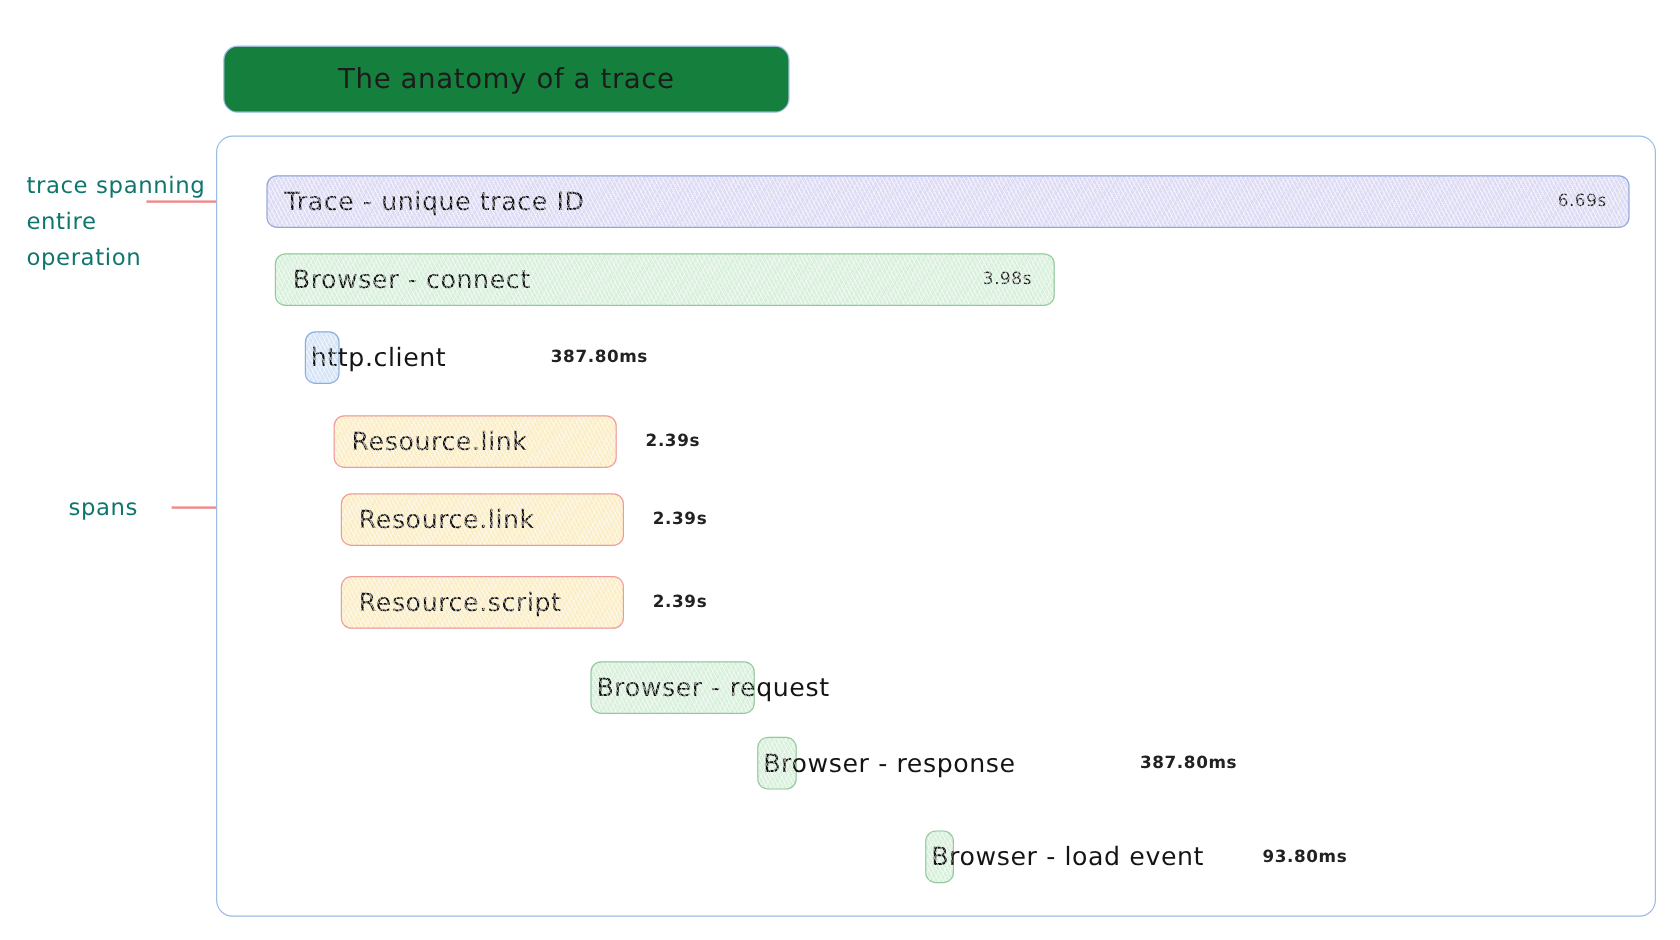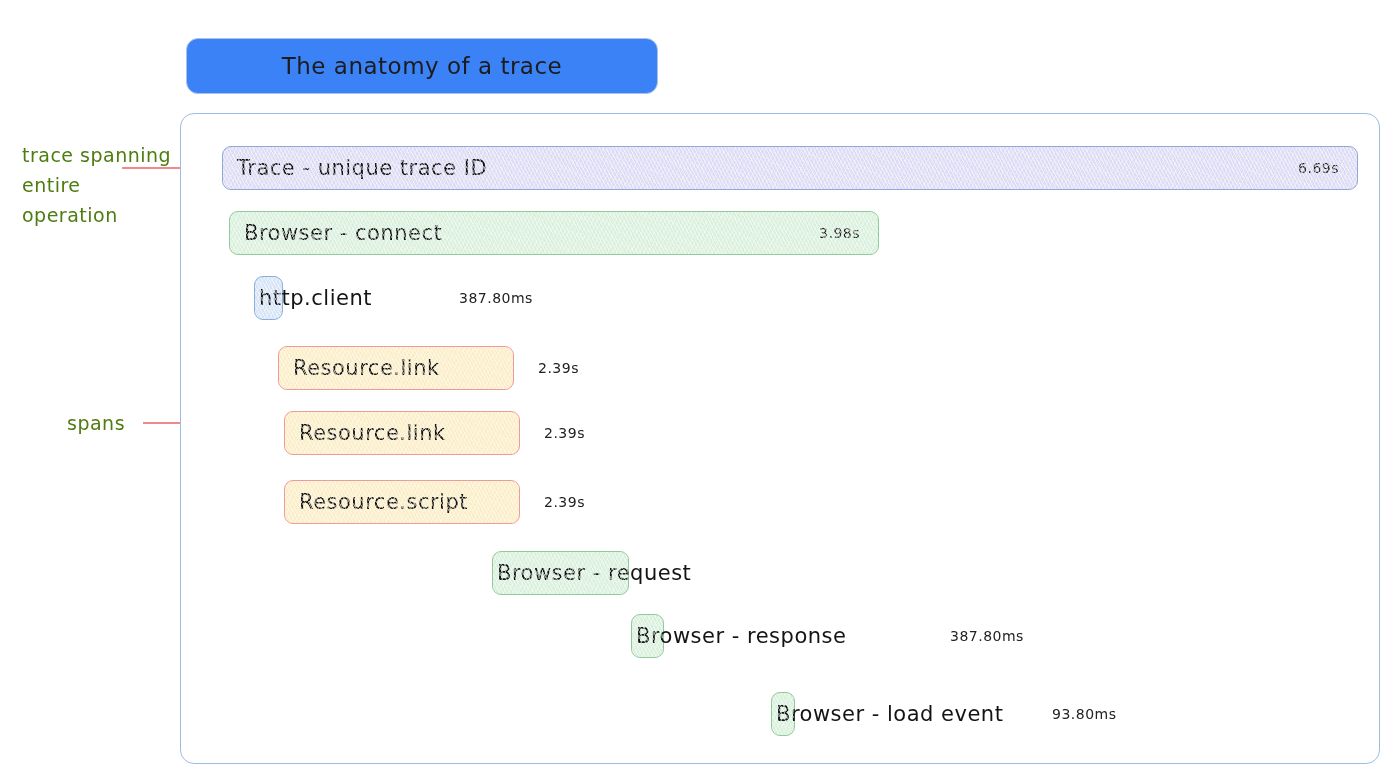--- a/index.html
+++ b/index.html
@@ -6,35 +6,35 @@
   body{
     width:1400px;height:783px;position:relative;overflow:hidden;
     background:#ffffff;
     font-family:"DejaVu Sans", sans-serif;
   }
   .hand{ font-family:"DejaVu Sans", sans-serif; letter-spacing:.5px; }
 
   
   #title-box{
     position:absolute; left:186px; top:38px; width:470px; height:54px;
-    border:1.6px solid #a9c3ea; border-radius:12px; background:#3b82f6;
+    border:1.6px solid #a9c3ea; border-radius:12px; background:#15803d;
     display:flex; align-items:center; justify-content:center;
   }
   #title-box .t{ font-size:23px; color:#1c1c1c; }
 
   
   #frame{
     position:absolute; left:180px; top:113px; width:1198px; height:649px;
     border:1.6px solid #9dbbe6; border-radius:14px; background:#fff;
   }
 
   
-  .anno-text{ position:absolute; font-size:19px; color:#4d7c0f; line-height:30px; }
+  .anno-text{ position:absolute; font-size:19px; color:#0f766e; line-height:30px; }
   #anno-trace{ left:22px; top:140px; width:150px; }
-  #anno-spans{ left:67px; top:408px; }
+  #anno-spans{ left:57px; top:408px; }
 
   .lead-h{ position:absolute; height:1.6px; background:#f08a8a; }
   .lead-v{ position:absolute; width:1.6px; background:#f08a8a; }
   .lead-v.soft{ background:#f5a0a0; }
 
   
   .row{ position:absolute; height:44px; }
   .bar{
     position:absolute; top:0; height:100%;
     border-radius:9px; box-sizing:border-box;
@@ -42,21 +42,21 @@
   .bar .lbl{
     position:absolute; left:14px; top:50%; transform:translateY(-50%);
     white-space:nowrap; font-size:21px; color:#141414;
   }
   .bar .dur-in{
     position:absolute; right:18px; top:50%; transform:translateY(-50%);
     white-space:nowrap; font-size:14px; color:#222;
   }
   .dur-out{
     position:absolute; top:50%; transform:translateY(-50%);
-    white-space:nowrap; font-size:14px; color:#222;
+    white-space:nowrap; font-size:14px; color:#222;font-weight:bold;
   }
 
   
   .bar::after{
     content:""; position:absolute; inset:0; border-radius:8px; pointer-events:none;
     background-image:
       repeating-linear-gradient(62deg, rgba(255,255,255,.55) 0 1px, rgba(0,0,0,0) 1px 3px),
       repeating-linear-gradient(118deg, rgba(255,255,255,.35) 0 1px, rgba(0,0,0,0) 1px 4px);
     opacity:.9;
   }

